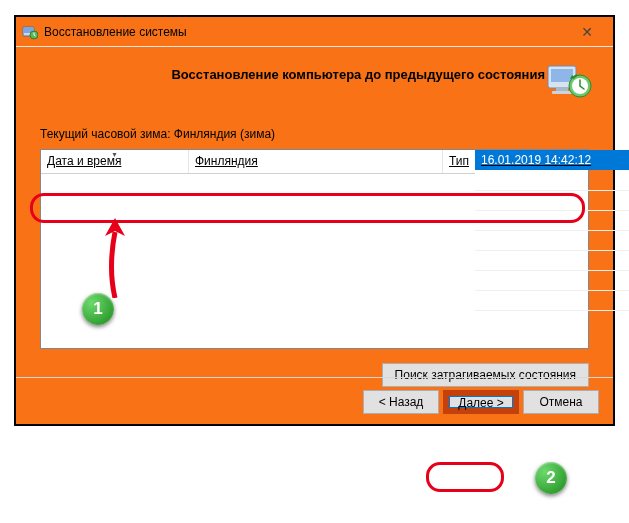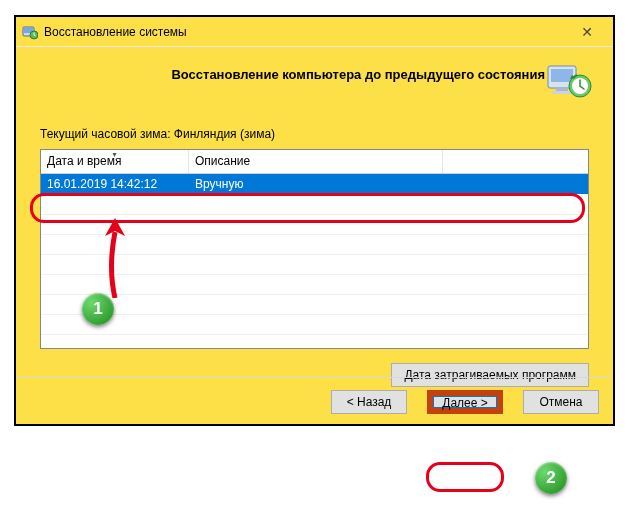--- a/index.html
+++ b/index.html
@@ -9,21 +9,21 @@
     background: #fff;
     width: 629px;
     height: 523px;
     position: relative;
   }
   .outer-frame {
     position: absolute;
     left: 14px; top: 15px;
     width: 601px; height: 411px;
     border: 2px solid #000;
-    background: #fde047;
+    background: #f97316;
   }
   .titlebar {
     display: flex;
     align-items: center;
     height: 30px;
     padding: 0 6px;
     border-bottom: 1px solid #e8e8e8;
   }
   .titlebar .icon {
     width: 16px; height: 16px;
@@ -49,21 +49,22 @@
   .content {
     padding: 0 24px;
   }
   .tz-label { font-size: 12px; margin: 18px 0 8px 0; }
   .table-wrap {
     border: 1px solid #828790;
     background: #fff;
     height: 200px;
     position: relative;
     display: flex;
-    flex-direction: column;
+    flex-direction: row;
+    text-decoration: underline;
   }
   .thead {
     display: flex;
     background: #fff;
     border-bottom: 1px solid #d0d0d0;
     height: 24px;
   }
   .th {
     font-size: 12px;
     padding: 4px 6px;
@@ -137,21 +138,21 @@
     height: 24px;
   }
   .footer-sep {
     position: absolute;
     left: 0; right: 0; bottom: 46px;
     border-top: 1px solid #d8d8d8;
   }
   .footer {
     position: absolute;
     bottom: 10px; right: 14px;
-    display: flex; gap: 20px;
+    display: flex; gap: 4px;
   }
   .footer .btn { width: 76px; height: 24px; padding: 0; text-align: center; }
   .footer .btn.default { border: 6px solid #c2410c; box-shadow: 0 0 0 1px #0078d7 inset; }
 </style>
 </head>
 <body>
 
 <div class="outer-frame">
   <div class="titlebar">
     <span class="icon">
@@ -182,39 +183,40 @@
       </svg>
     </div>
   </div>
 
   <div class="content">
     <div class="tz-label">Текущий часовой зима: Финляндия (зима)</div>
 
     <div class="table-wrap">
       <div class="thead">
         <div class="th col-dt sorted">Дата и время</div>
-        <div class="th col-desc">Описание</div>
+        <div class="th col-desc">Финляндия</div>
+        <div class="th col-type">Тип</div>
       </div>
       <div class="tbody">
         <div class="row sel">
           <div class="td col-dt">16.01.2019 14:42:12</div>
           <div class="td col-type">Вручную</div>
         </div>
         <div class="grid-line" style="top:40px"></div>
         <div class="grid-line" style="top:60px"></div>
         <div class="grid-line" style="top:80px"></div>
         <div class="grid-line" style="top:100px"></div>
         <div class="grid-line" style="top:120px"></div>
         <div class="grid-line" style="top:140px"></div>
         <div class="grid-line" style="top:160px"></div>
       </div>
     </div>
 
     <div class="affected-row">
-      <button class="btn">Дата затрагиваемых программ</button>
+      <button class="btn">Поиск затрагиваемых состояния</button>
     </div>
   </div>
 
   <div class="footer-sep"></div>
   <div class="footer">
     <button class="btn">&lt; Назад</button>
     <button class="btn default">Далее &gt;</button>
     <button class="btn">Отмена</button>
   </div>
 </div>

